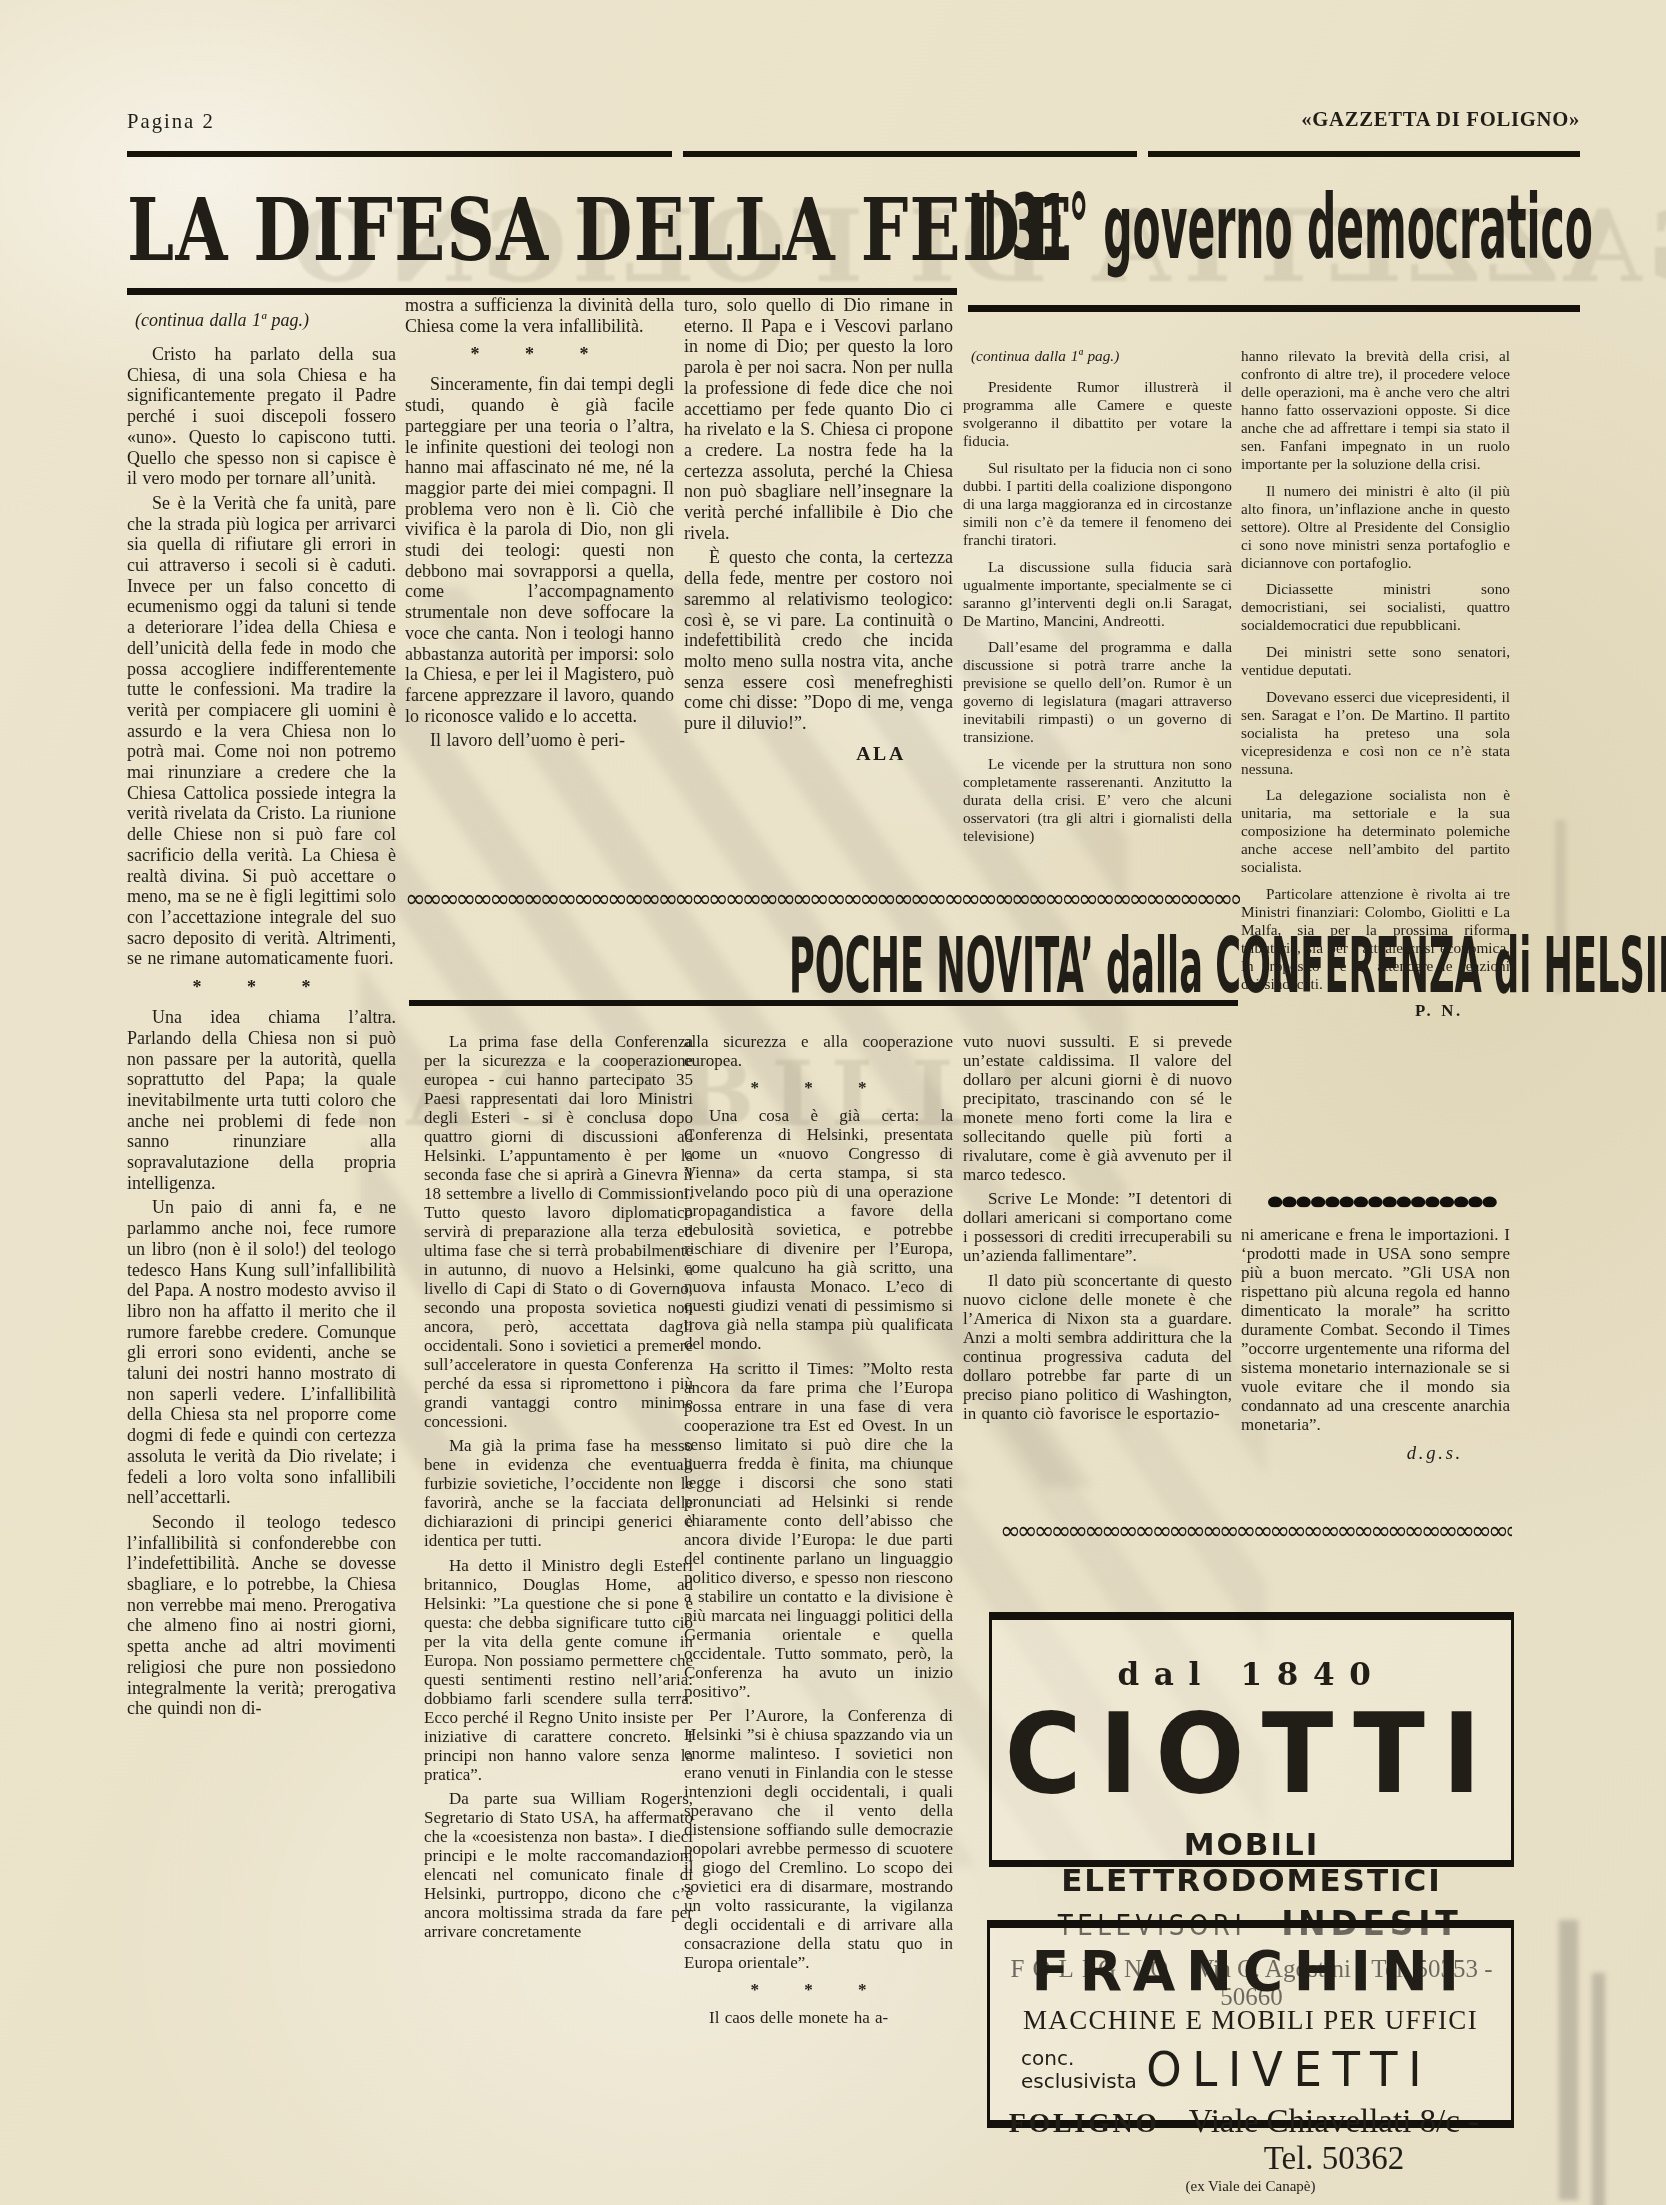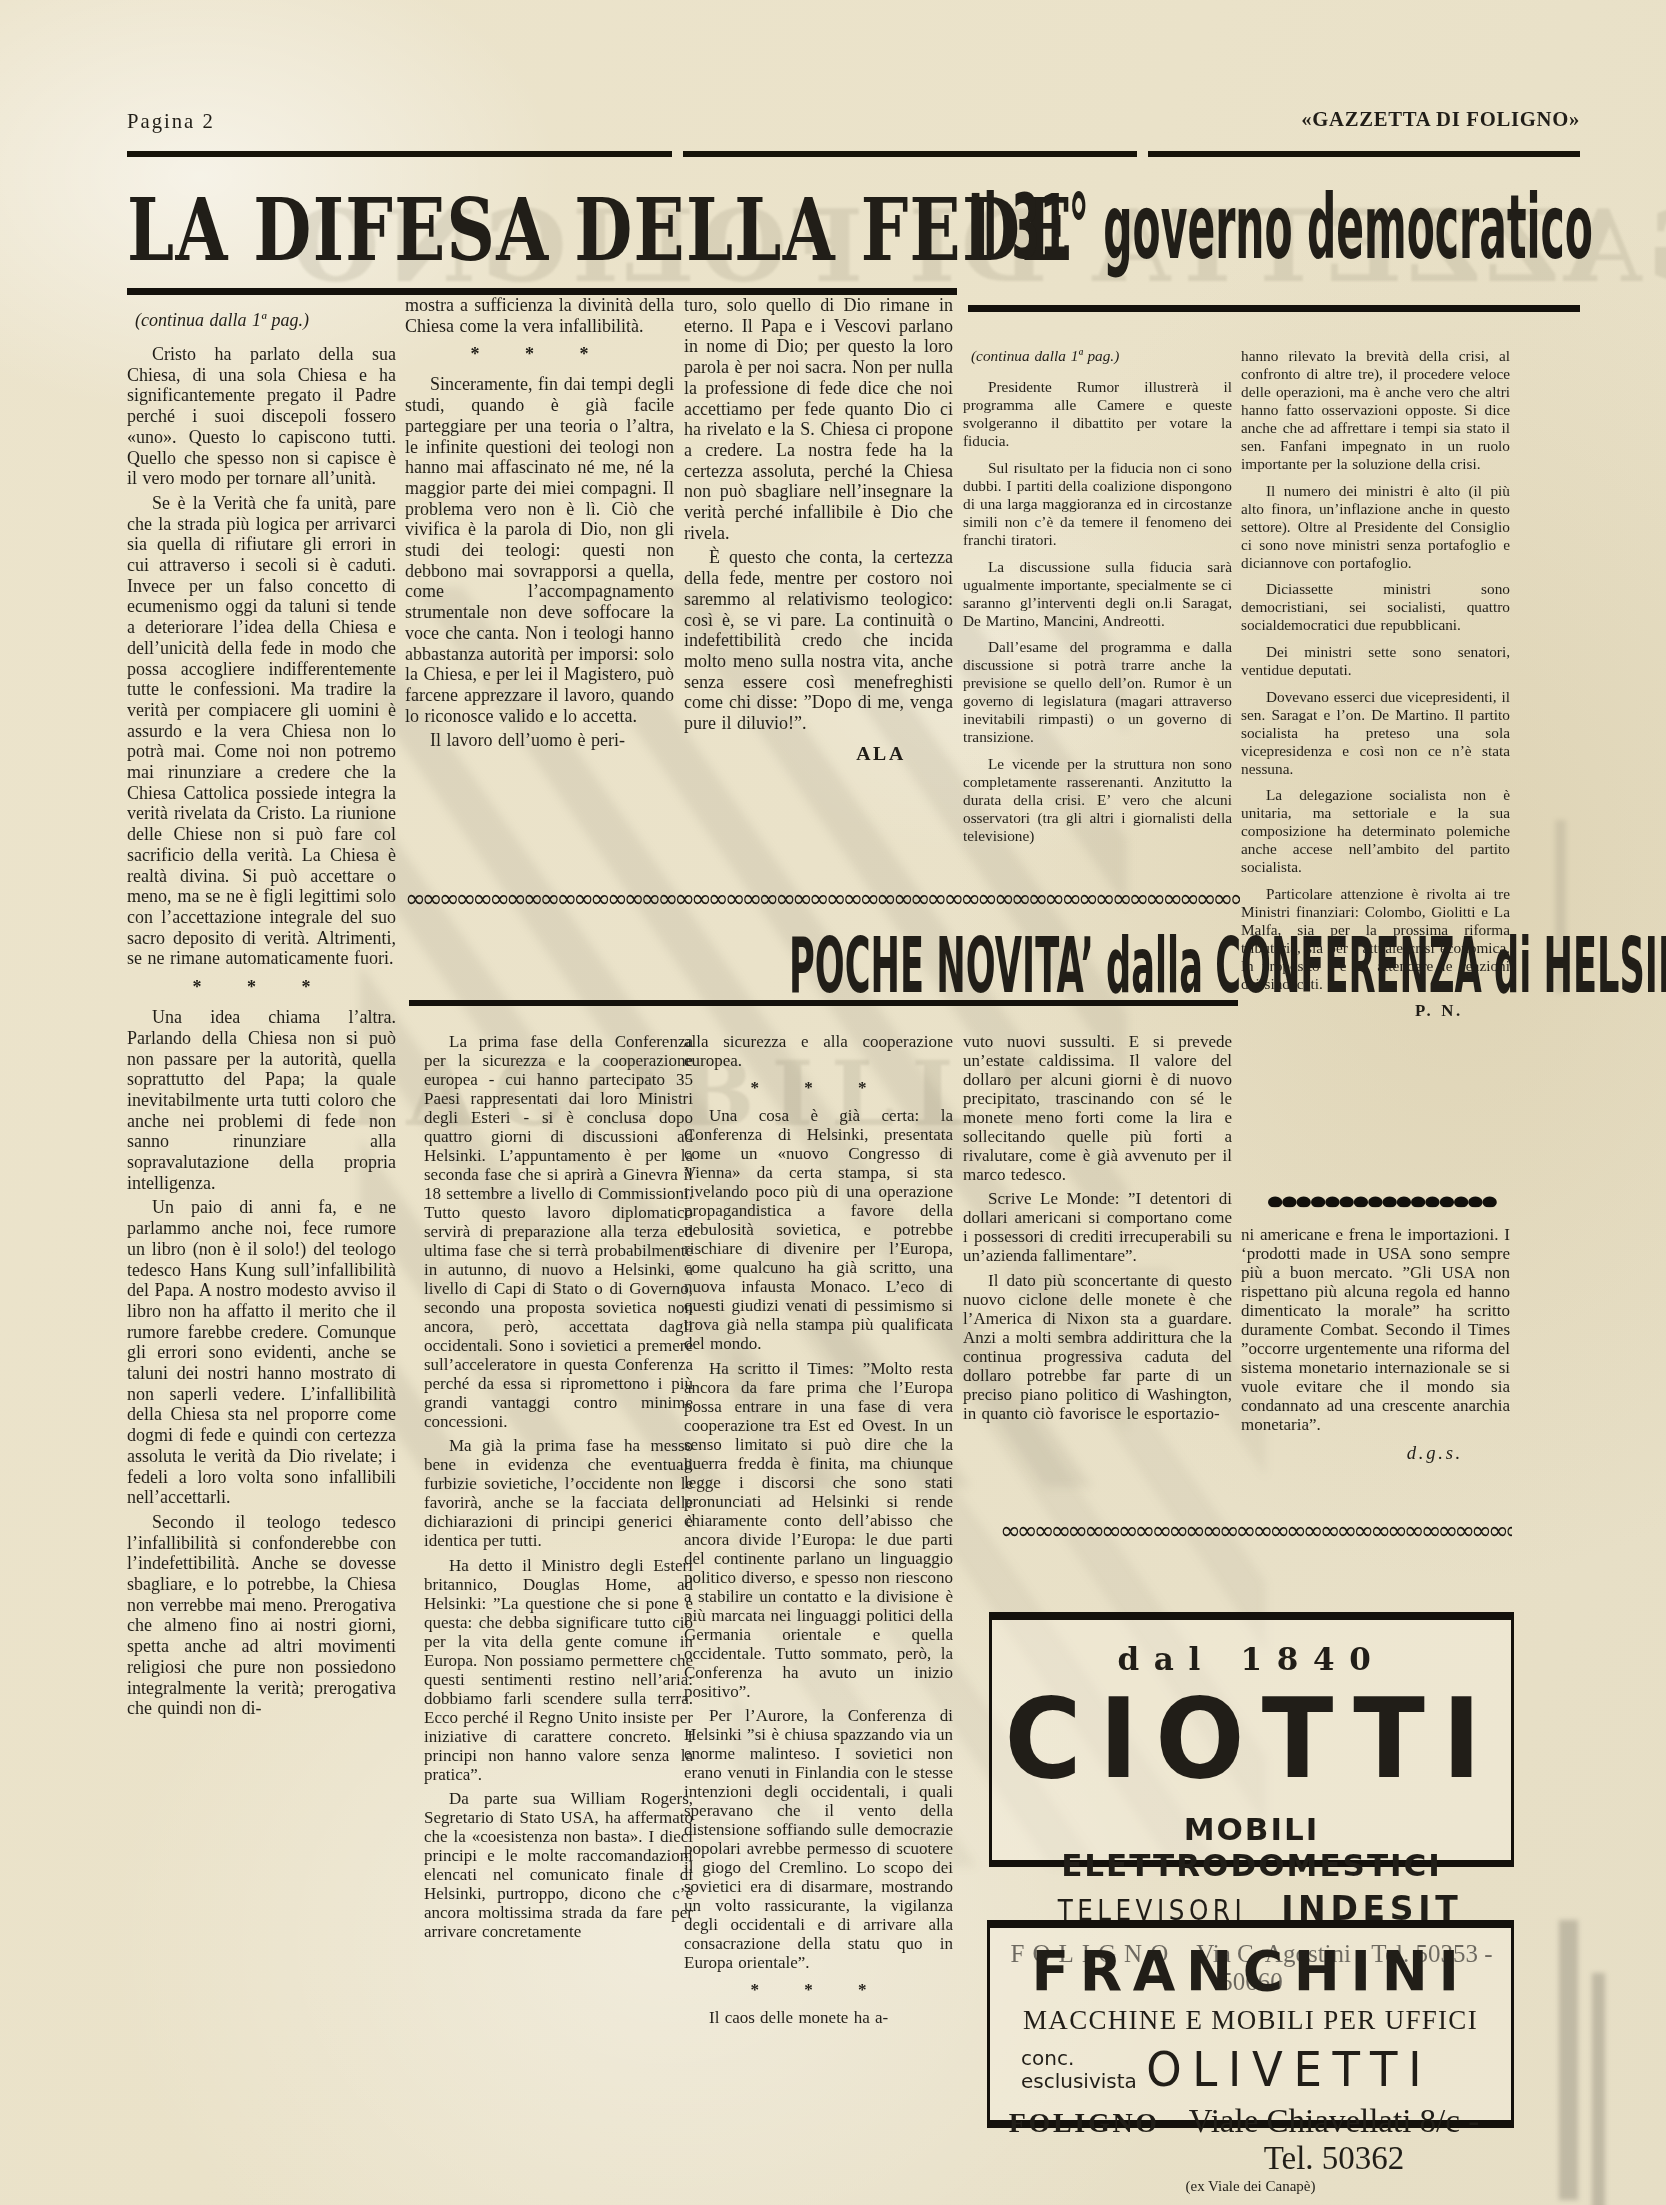--- a/index.html
+++ b/index.html
@@ -36,21 +36,21 @@
   .a2{font-size:15.3px;line-height:18px;}
   .a2 p{margin-bottom:8.7px;}
   .hk{font-size:17px;line-height:19px;}
   .hk p{margin-bottom:5.3px;}
   
   .chain{font-family:"DejaVu Sans",sans-serif;font-size:25px;letter-spacing:-4px;line-height:23px;white-space:nowrap;overflow:hidden;color:#191611;}
   .dots{font-family:"DejaVu Sans",sans-serif;font-size:18.7px;letter-spacing:-2px;line-height:17.3px;white-space:nowrap;overflow:hidden;color:#12100c;transform:scaleY(.8);}
   
   .adbox{background:rgba(248,243,228,.35);border:3.3px solid #14110c;}
   .ciotti{border-top-width:8.7px;border-bottom-width:7.3px;text-align:center;}
-  .ciotti .since{font-family:"DejaVu Serif",serif;font-weight:bold;font-size:31px;letter-spacing:14.7px;margin-top:21px;}
+  .ciotti .since{font-family:"DejaVu Serif",serif;font-weight:bold;font-size:31px;letter-spacing:14.7px;margin-top:36px;}
   .ciotti .name{font-family:"DejaVu Sans",sans-serif;font-weight:bold;font-size:105px;letter-spacing:17.3px;line-height:107px;margin-top:9.3px;transform:scaleY(1.05);}
   .ciotti .l1{font-family:"DejaVu Sans",sans-serif;font-weight:bold;font-size:31px;letter-spacing:2px;margin-top:17.3px;}
   .ciotti .l2{margin-top:6.7px;}
   .ciotti .l2a{font-family:"DejaVu Sans",sans-serif;font-size:29px;letter-spacing:5.3px;display:inline-block;transform:scaleX(.85);}
   .ciotti .l2b{font-family:"DejaVu Sans",sans-serif;font-weight:bold;font-size:33px;letter-spacing:4.7px;margin-left:18.7px;}
   .ciotti .foot{font-size:25px;margin-top:12px;}
   .ciotti .foot .city{letter-spacing:8px;margin-right:20px;}
   .franchini{border-top-width:8px;border-bottom-width:8px;}
   .franchini .name{text-align:center;font-family:"DejaVu Sans",sans-serif;font-weight:bold;font-size:55px;letter-spacing:10.7px;margin-top:10.7px;}
   .franchini .sub{text-align:center;font-size:27px;letter-spacing:1.3px;margin-top:2.7px;}

